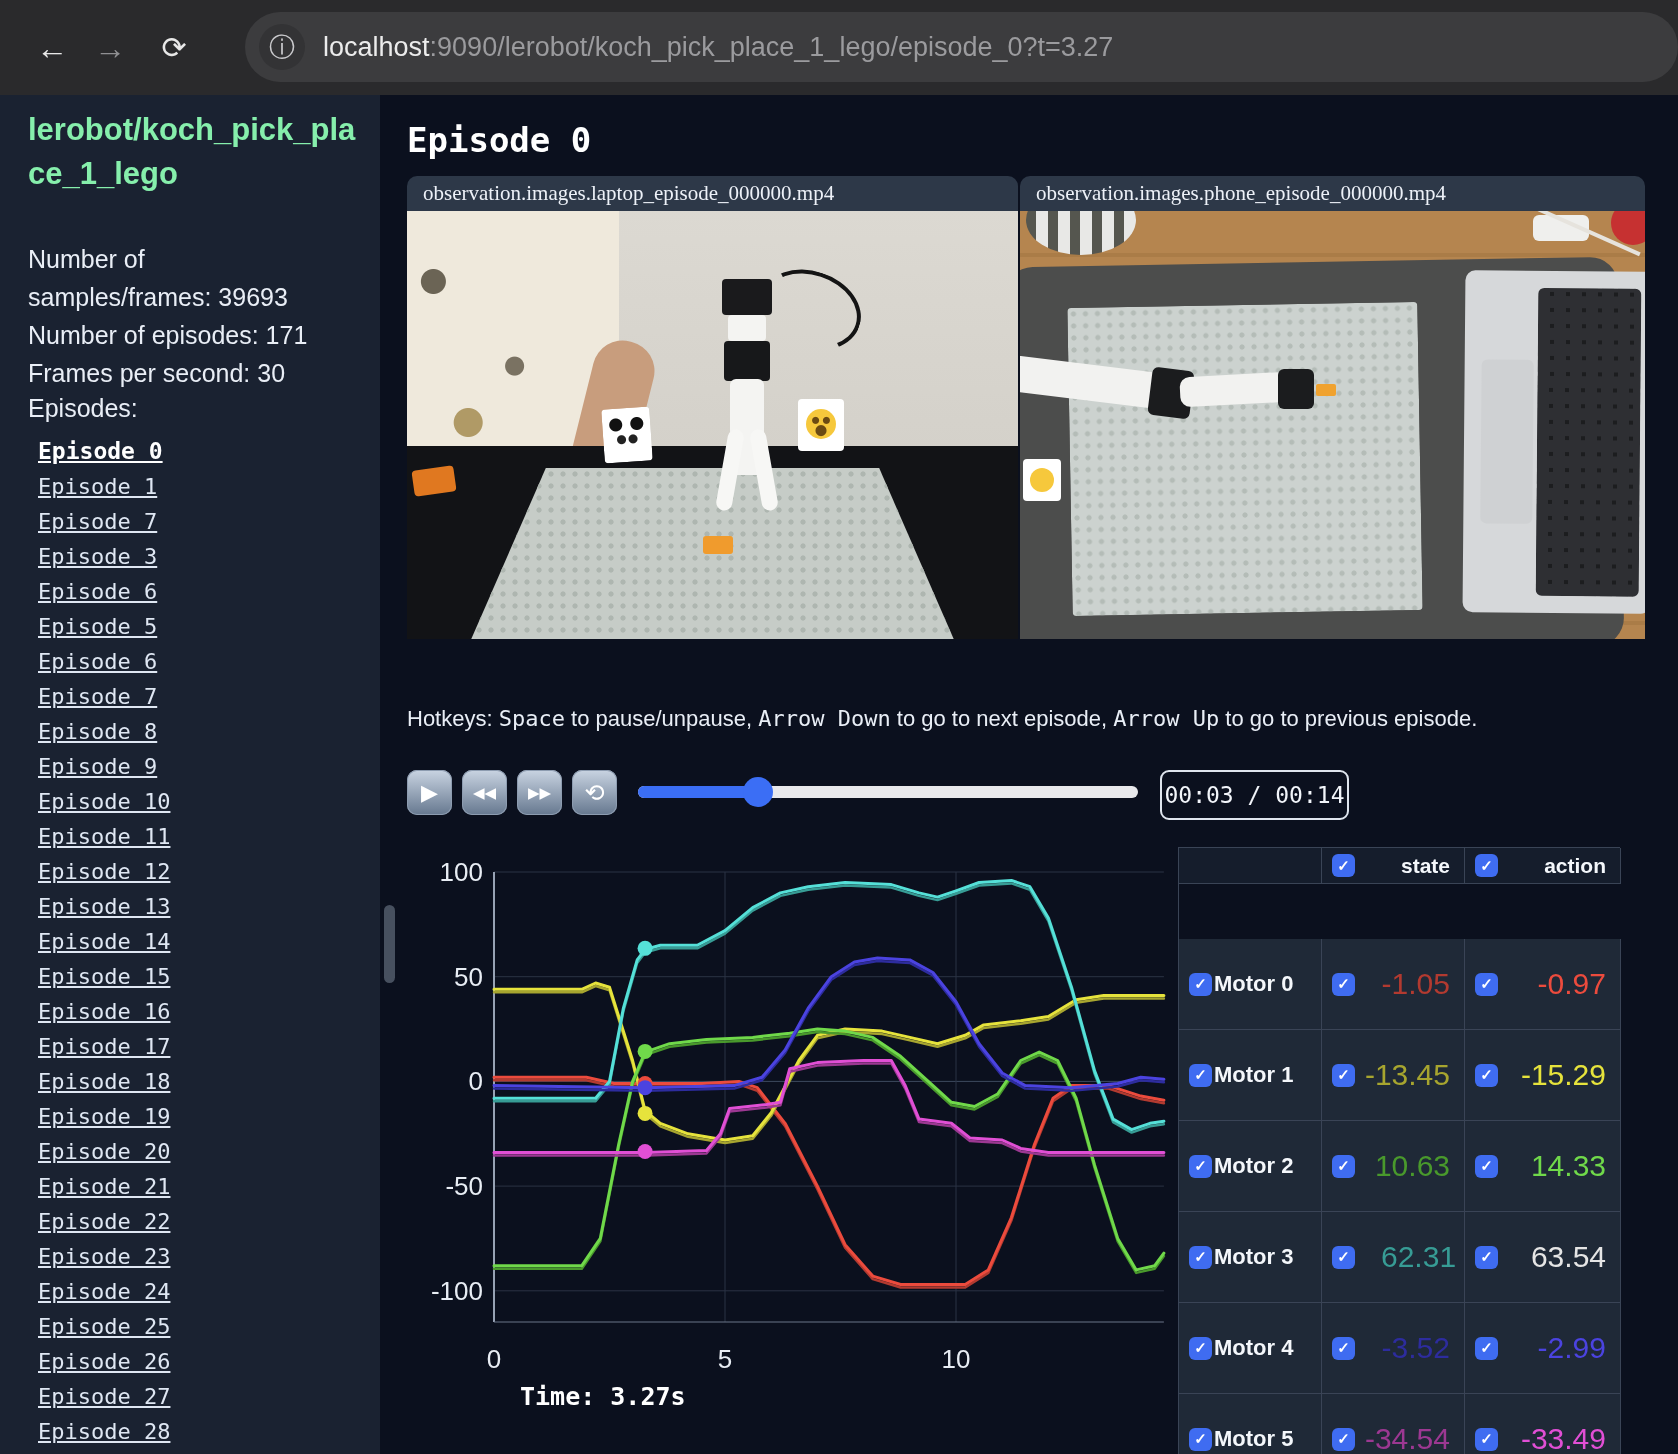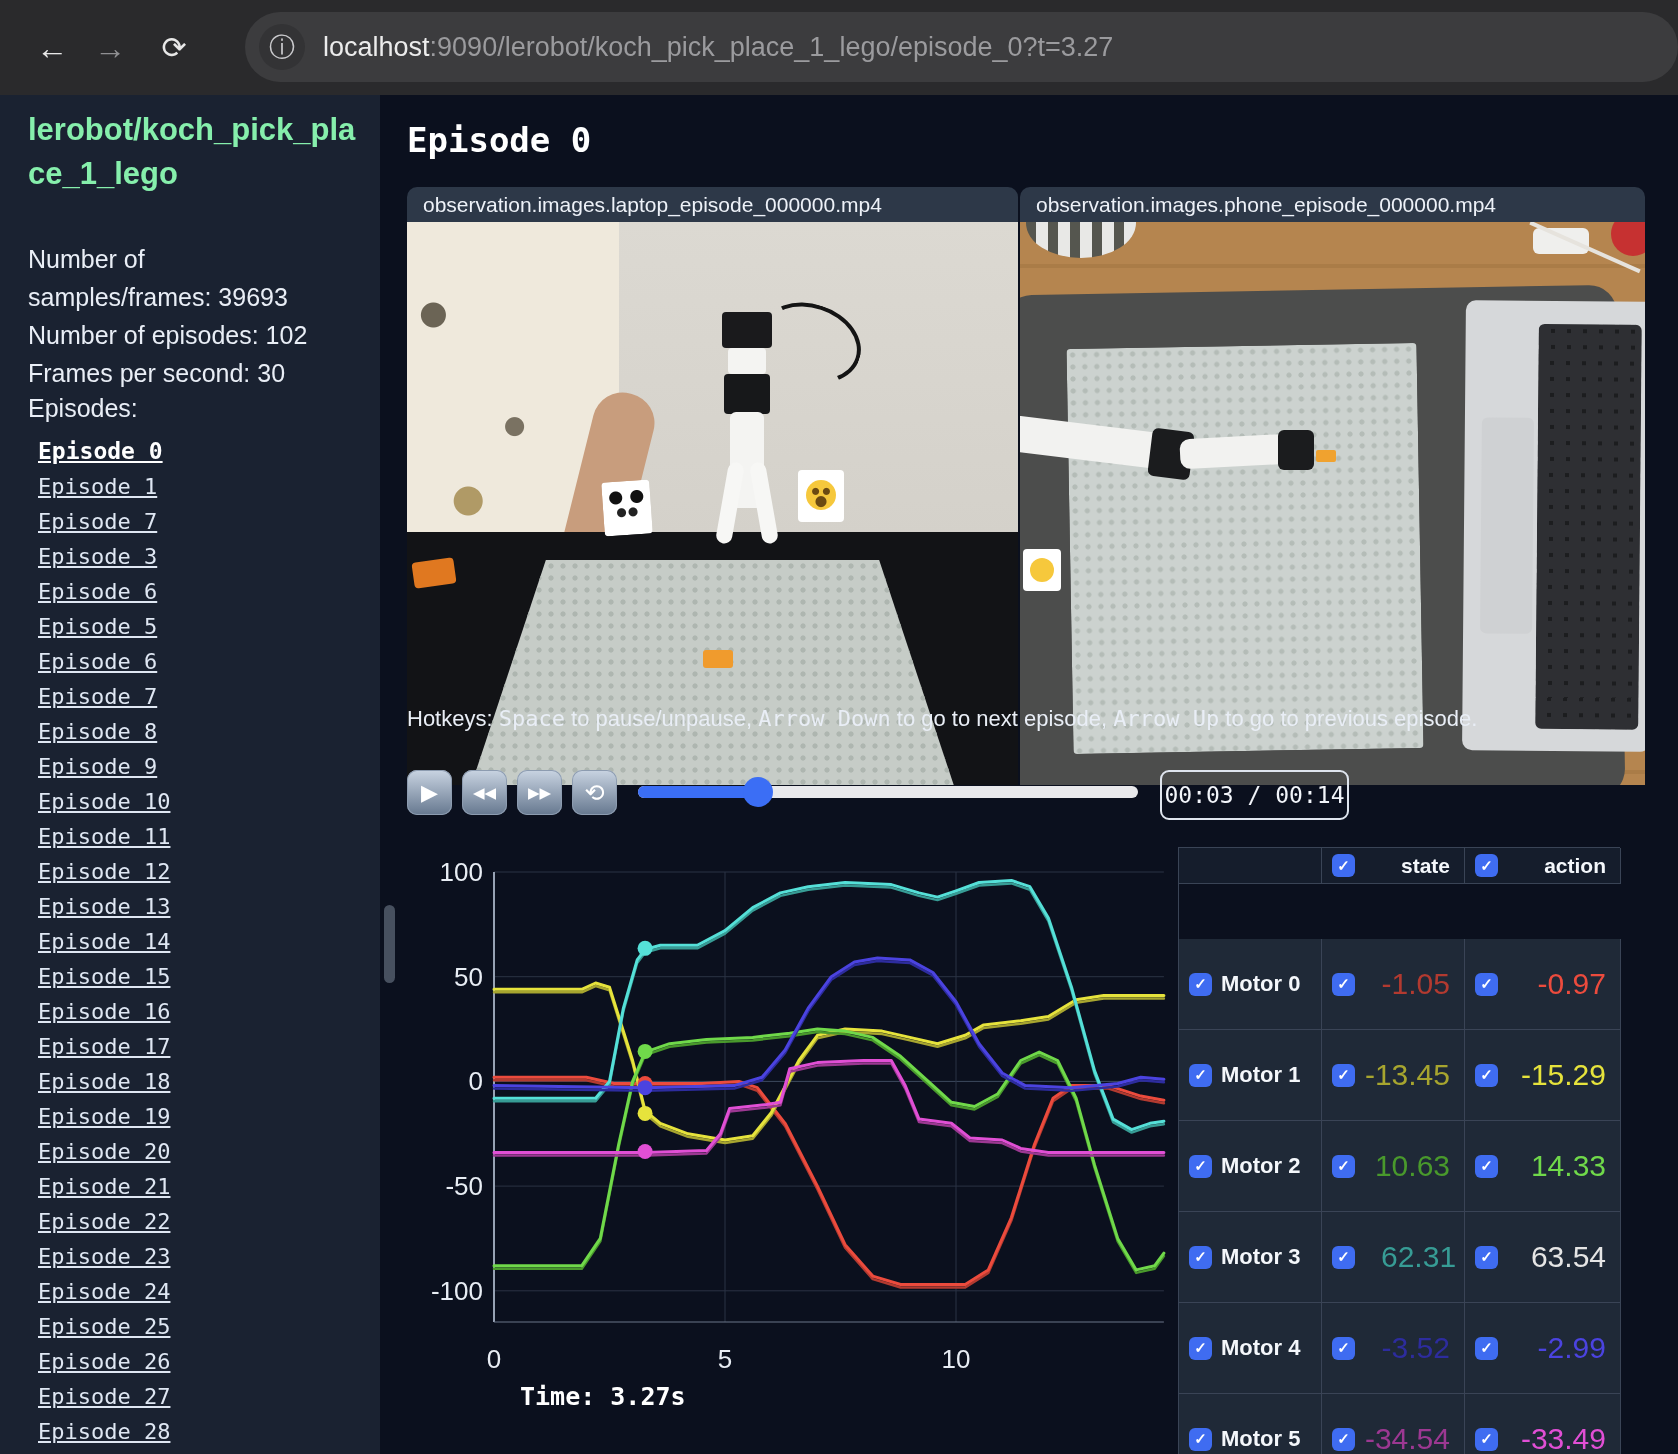--- a/index.html
+++ b/index.html
@@ -29,21 +29,21 @@
   .sb-eplabel{left:28px;top:394px;font-size:25px;color:#e9eef6;}
   .ep-list{left:38px;top:434px;width:300px;}
   .ep-link{display:block;height:35px;line-height:35px;font-family:"DejaVu Sans Mono",monospace;
            font-size:22px;color:#dfe7f3;text-decoration:underline;cursor:pointer;white-space:nowrap;}
   .ep-link.active{font-weight:bold;color:#ffffff;font-size:23px;}
   .scrollthumb{left:384px;top:905px;width:11px;height:78px;border-radius:6px;background:#47505f;}
 
   
   .main-h{left:407px;top:120px;font-size:34px;font-weight:bold;color:#ffffff;}
 
-  .vpanel{top:187px;height:598px;}
+  .vpanel{top:176px;height:463px;font-family:Liberation Serif, serif;}
   .vpanel .vtitle{position:absolute;left:0;top:0;right:0;height:35px;background:#2d3848;
                   border-radius:10px 10px 0 0;color:#edf1f8;font-size:21px;line-height:35px;
                   padding-left:16px;box-sizing:border-box;white-space:nowrap;overflow:hidden;}
   .scene{position:absolute;left:0;top:35px;right:0;bottom:0;overflow:hidden;}
   .scene *{position:absolute;}
 
   
   .vwall{inset:0;background:linear-gradient(#dcd9d2,#d2cfc8 70%);}
   .vperson{left:-20px;top:0;width:38%;height:66%;background:#efe9dc;border-radius:0 0 46% 18%;
            background-image:radial-gradient(circle at 20% 25%,#6b6455 12px,transparent 13px),
@@ -118,21 +118,21 @@
   .chart{left:380px;top:840px;width:798px;height:614px;}
   .time-label{left:520px;top:1382px;font-size:25px;font-weight:bold;color:#ffffff;}
 
   
   .mtable{left:1178px;top:847px;width:442px;display:grid;grid-template-columns:143px 143px 156px;
           grid-auto-rows:91px;border-top:1px solid #3a4456;border-left:1px solid #3a4456;box-sizing:border-box;}
   .mtable .cell{border-right:1px solid #3a4456;border-bottom:1px solid #3a4456;
                 display:flex;align-items:center;box-sizing:border-box;padding:0 14px 0 10px;}
   .mtable .hcell{height:36px;background:#151d2c;font-weight:bold;font-size:21px;color:#f4f7fb;}
   .mtable .bcell{background:#1f2937;}
-  .mlabel{font-weight:bold;font-size:22px;color:#f4f7fb;margin-left:9px;text-align:center;}
+  .mlabel{font-weight:bold;font-size:22px;color:#f4f7fb;margin-left:2px;text-align:center;}
   .mval{flex:1;text-align:right;font-size:30px;font-weight:400;}
   .hname{flex:1;text-align:right;}
   .cbx{width:23px;height:23px;border-radius:6px;background:#3f6cf1;flex:none;cursor:pointer;
        display:flex;align-items:center;justify-content:center;color:#fff;font-size:15px;font-weight:bold;}
 </style>
 </head>
 <body>
 
 <div class="stage">
 
@@ -144,21 +144,21 @@
       <div class="info-circle">ⓘ</div>
       <div class="url-text"><span class="url-host">localhost</span><span class="url-rest">:9090/lerobot/koch_pick_place_1_lego/episode_0?t=3.27</span></div>
     </div>
   </div>
 
   <div class="abs sidebar"></div>
   <div class="abs sb-title">lerobot/koch_pick_place_1_lego</div>
   <div class="abs sb-stats" id="stats">
       <div>Number of</div>
       <div>samples/frames: 39693</div>
-      <div>Number of episodes: 102</div>
+      <div>Number of episodes: 171</div>
       <div>Frames per second: 30</div>
     </div>
   <div class="abs sb-eplabel">Episodes:</div>
   <div class="abs ep-list" id="episode-list">
       <a class="ep-link active">Episode 0</a>
       <a class="ep-link">Episode 1</a>
       <a class="ep-link">Episode 7</a>
       <a class="ep-link">Episode 3</a>
       <a class="ep-link">Episode 6</a>
       <a class="ep-link">Episode 5</a>

